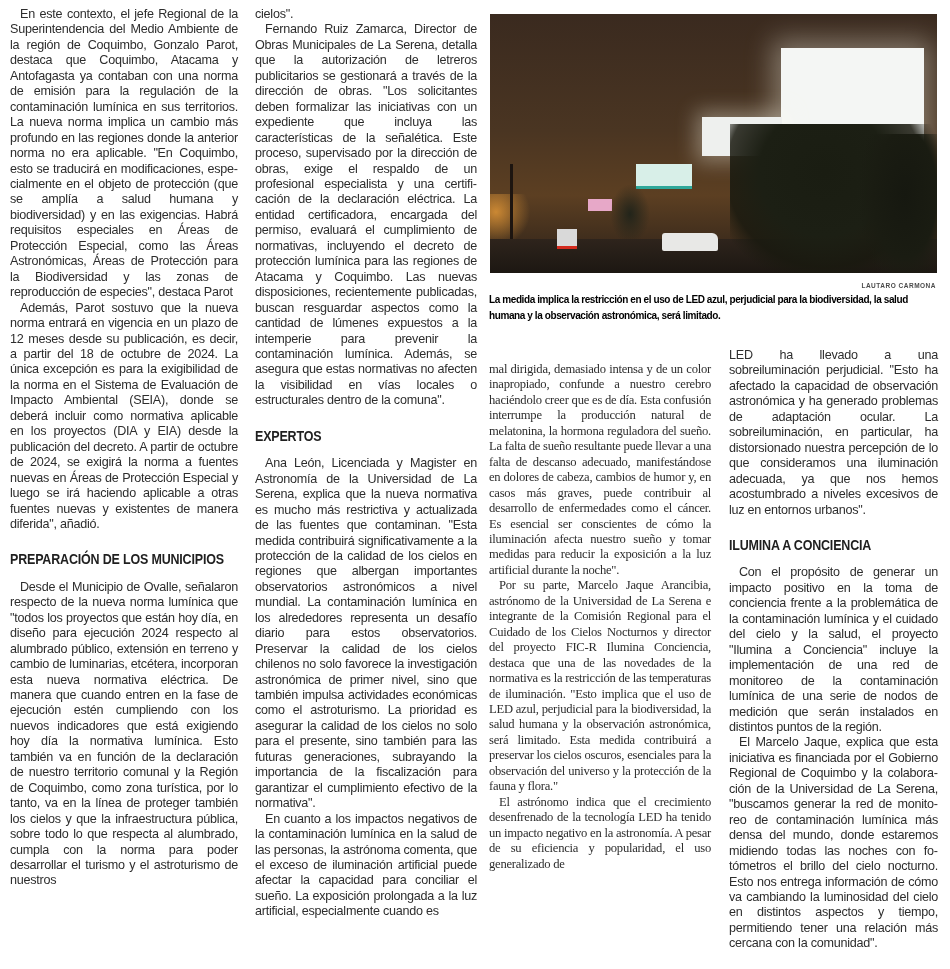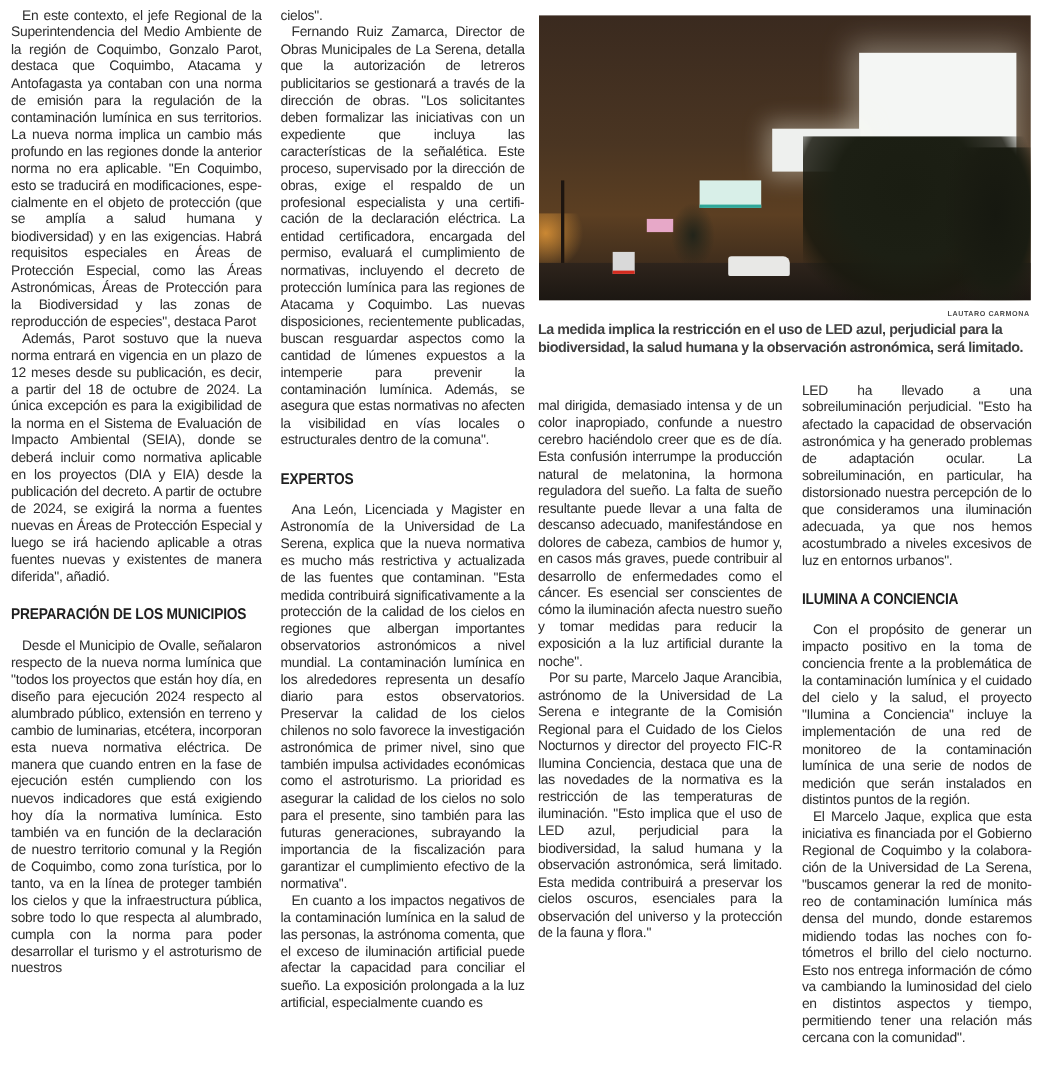--- a/index.html
+++ b/index.html
@@ -25,21 +25,21 @@
     transform: scaleX(0.88);
     transform-origin: left center;
     color: #1f1f1f;
     margin: 20px 0 12px 0;
     white-space: nowrap;
     text-align: left;
   }
 
   #col1 { left: 10px; top: 7px; width: 228px; }
   #col2 { left: 255px; top: 7px; width: 222px; }
-  #col3 { left: 489px; top: 362px; width: 222px; }
+  #col3 { left: 489px; top: 362px; width: 222px; font-family: Liberation Serif, serif; }
   #col4 { left: 729px; top: 348px; width: 209px; }
 
   
   .photo {
     position: absolute;
     left: 490px; top: 14px; width: 447px; height: 259px;
     background: linear-gradient(180deg, #3a2a1f 0%, #4a3522 45%, #5c3f22 70%, #2a2018 100%);
     overflow: hidden;
   }
   .photo .bb1 { position: absolute; left: 291px; top: 34px; width: 143px; height: 95px; background: #f4f6f4; box-shadow: 0 0 25px 8px rgba(255,255,240,0.35); }
@@ -58,21 +58,21 @@
   .photo .pole { position: absolute; left: 20px; top: 150px; width: 3px; height: 90px; background: #1d1510; }
   .photo .tree1 { position: absolute; left: 120px; top: 170px; width: 40px; height: 60px;
     background: radial-gradient(ellipse, #22241a 0%, rgba(0,0,0,0) 70%); }
 
   .credit {
     position: absolute; right: 14px; top: 282px;
     font-size: 6.5px; font-weight: bold; letter-spacing: 0.5px; color: #4a4a4a;
   }
   .caption {
     position: absolute; left: 489px; top: 292px; width: 455px;
-    font-size: 13px; line-height: 16px; font-weight: bold; color: #404040;
+    font-size: 10px; line-height: 16px; font-weight: bold; color: #000000;
     letter-spacing: -0.4px;
   }
 </style>
 </head>
 <body>
 
 <div class="col" id="col1">
   <p>En este contexto, el jefe Regional de la Superintendencia del Medio Ambiente de la región de Coquimbo, Gonzalo Parot, destaca que Coquimbo, Atacama y Antofagasta ya contaban con una norma de emisión para la re­gulación de la contaminación lumínica en sus territorios. La nueva norma implica un cambio más profundo en las regiones donde la anterior norma no era aplicable. "En Coquimbo, esto se traducirá en modificaciones, espe­cialmente en el objeto de protección (que se amplía a salud humana y biodiversidad) y en las exigencias. Habrá requisitos especiales en Áreas de Protección Especial, como las Áreas Astronómicas, Áreas de Protección para la Biodiversidad y las zonas de reproducción de especies", destaca Parot</p>
   <p>Además, Parot sostuvo que la nueva norma entrará en vigencia en un plazo de 12 meses desde su publicación, es decir, a partir del 18 de octubre de 2024. La única excepción es para la exigibilidad de la norma en el Sistema de Evaluación de Impacto Ambiental (SEIA), donde se deberá incluir como normativa aplicable en los proyectos (DIA y EIA) desde la publicación del decreto. A partir de octubre de 2024, se exigirá la norma a fuentes nuevas en Áreas de Protección Especial y luego se irá haciendo aplicable a otras fuentes nuevas y existentes de manera diferida", añadió.</p>
   <h2>PREPARACIÓN DE LOS MUNICIPIOS</h2>
@@ -100,20 +100,21 @@
   <div class="truck"></div>
   <div class="palm"></div>
   <div class="palm2"></div>
 </div>
 <div class="credit">LAUTARO CARMONA</div>
 <div class="caption">La medida implica la restricción en el uso de LED azul, perjudicial para la biodiversidad, la salud humana y la observación astronómica, será limitado.</div>
 
 <div class="col" id="col3">
   <p class="noindent">mal dirigida, demasiado intensa y de un color inapropiado, confunde a nuestro cerebro haciéndolo creer que es de día. Esta confusión interrumpe la producción natural de melatonina, la hormona reguladora del sueño. La falta de sueño resultante puede llevar a una falta de descanso adecuado, manifestándose en dolores de cabeza, cambios de humor y, en casos más graves, puede contribuir al desarrollo de enfermedades como el cáncer. Es esencial ser conscientes de cómo la iluminación afecta nuestro sue­ño y tomar medidas para reducir la exposición a la luz artificial durante la noche".</p>
   <p>Por su parte, Marcelo Jaque Arancibia, astrónomo de la Universidad de La Serena e integrante de la Comisión Regional para el Cuidado de los Cielos Nocturnos y director del proyecto FIC-R Ilumina Conciencia, destaca que una de las novedades de la normativa es la restricción de las temperaturas de iluminación. "Esto implica que el uso de LED azul, perjudicial para la biodiversidad, la salud humana y la observación astronómica, será limitado. Esta medida contribuirá a preservar los cielos oscuros, esenciales para la observación del universo y la protección de la fauna y flora."</p>
+  <p>El astrónomo indica que el crecimien­to desenfrenado de la tecnología LED ha tenido un impacto negativo en la astronomía. A pesar de su eficiencia y popularidad, el uso generalizado de</p>
 </div>
 
 <div class="col" id="col4">
   <p class="noindent">LED ha llevado a una sobreiluminación perjudicial. "Esto ha afectado la ca­pacidad de observación astronómica y ha generado problemas de adapta­ción ocular. La sobreiluminación, en particular, ha distorsionado nuestra percepción de lo que consideramos una iluminación adecuada, ya que nos hemos acostumbrado a niveles excesivos de luz en entornos urbanos".</p>
   <h2>ILUMINA A CONCIENCIA</h2>
   <p>Con el propósito de generar un impac­to positivo en la toma de conciencia frente a la problemática de la conta­minación lumínica y el cuidado del cielo y la salud, el proyecto "Ilumina a Conciencia" incluye la implemen­tación de una red de monitoreo de la contaminación lumínica de una serie de nodos de medición que serán instalados en distintos puntos de la región.</p>
   <p>El Marcelo Jaque, explica que esta iniciativa es financiada por el Gobierno Regional de Coquimbo y la colabora­ción de la Universidad de La Serena, "buscamos generar la red de monito­reo de contaminación lumínica más densa del mundo, donde estaremos midiendo todas las noches con fo­tómetros el brillo del cielo nocturno. Esto nos entrega información de cómo va cambiando la luminosidad del cielo en distintos aspectos y tiempo, permitiendo tener una relación más cercana con la comunidad".</p>
 </div>
 
 </body></html>

